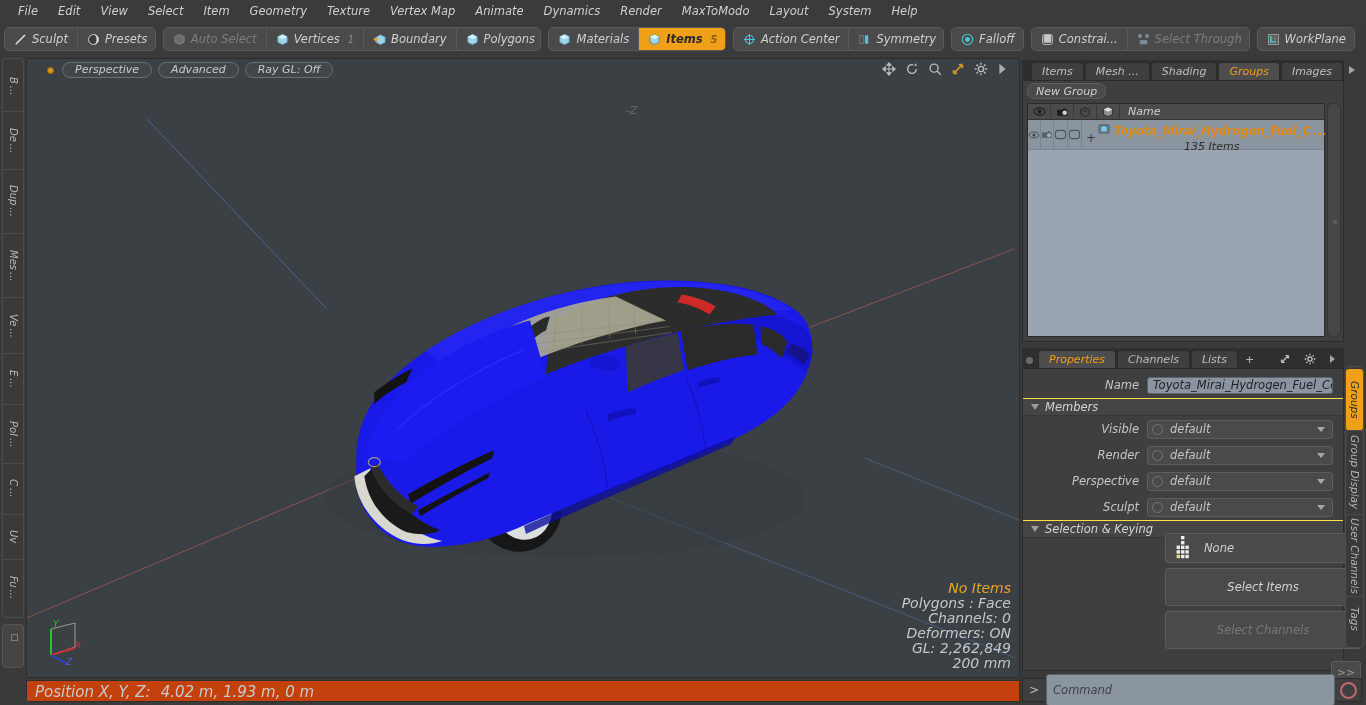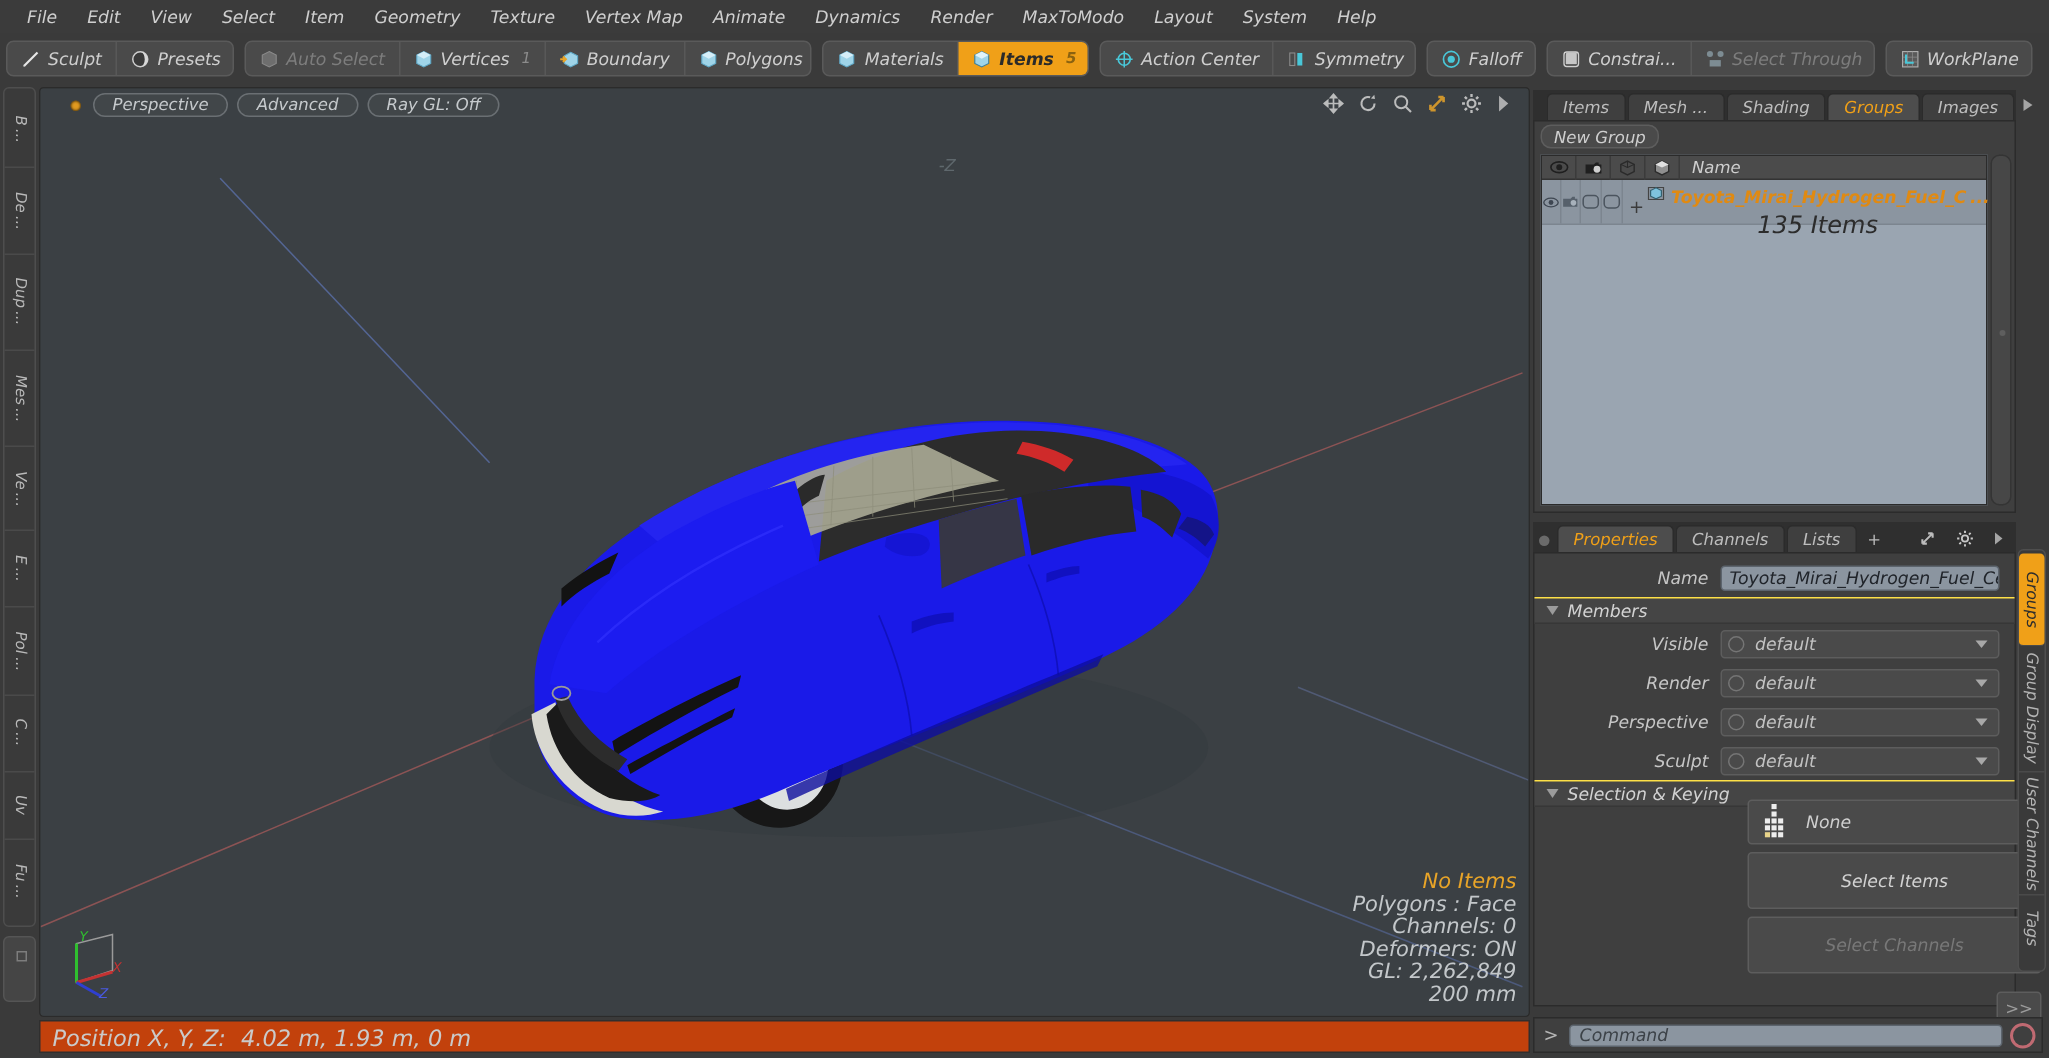--- a/index.html
+++ b/index.html
@@ -121,21 +121,21 @@
     height:16px; background:#4b4b4b; display:flex; align-items:center;
     border-bottom:1px solid #333; color:#cfcfcf; font-size:11px;
   }
   .gh-cell { width:23px; height:16px; display:flex;align-items:center;justify-content:center; border-right:1px solid #3b3b3b;}
   .gh-name { flex:1; padding-left:8px; }
   .grow { height:30px; background:#8b95a0; display:flex; align-items:stretch; border-bottom:1px solid #7c858f;}
   .gr-cell { width:23px; display:flex;align-items:center;justify-content:center; border-right:1px solid #7c858f;}
   .gr-main { flex:1; display:flex; align-items:flex-start; padding:2px 0 0 4px; position:relative;}
   .gr-plus { color:#3b3b3b; font-size:12px; margin-top:9px; margin-right:1px;}
   .gr-label { color:#e08a12; font-size:11.5px; font-weight:bold; white-space:nowrap; overflow:hidden;}
-  .gr-sub { color:#2c2c2c; font-size:16px; text-align:center; margin-top:1px;}
+  .gr-sub { color:#2c2c2c; font-size:11px; text-align:center; margin-top:1px;}
   .gscroll { position:absolute; right:2px; top:22px; width:14px; bottom:4px; background:#474747; border:1px solid #343434; border-radius:6px;}
   .gscroll:after{content:"";position:absolute;left:5px;top:50%;width:4px;height:4px;border-radius:50%;background:#5e5e5e;}
 
   
   .props-tabs {
     position:absolute; left:1022px; top:348px; width:322px; height:20px;
     display:flex; align-items:flex-end; background:#2f2f2f;
   }
   .props-panel {
     position:absolute; left:1022px; top:368px; width:322px; height:303px;
@@ -197,21 +197,21 @@
     position:absolute; left:26px; top:680px; width:994px; height:22px;
     background:#c2410c; border:1px solid #2f2f2f;
     display:flex; align-items:flex-end; padding-left:8px; color:#cacaca; font-size:15px; gap:10px;
   }
   .cmdbar {
     position:absolute; left:1022px; top:678px; width:340px; height:24px;
     background:#3f3f3f; border:1px solid #2b2b2b; display:flex; align-items:center; padding:0 4px; gap:5px;
   }
   .cmd-gt { color:#b6b6b6; font-size:12px; padding:0 2px;}
   .cmd-input {
-    flex:1; height:15px; background:#8b95a0; border:1px solid #5c646d; border-radius:3px;
+    flex:1; height:32px; background:#8b95a0; border:1px solid #5c646d; border-radius:3px;
     display:flex; align-items:center; padding:0 6px; color:#3c4248; font-size:11.5px;
   }
   .cmd-rec { width:17px;height:17px;border-radius:50%;border:2px solid #c06a72; }
 </style>
 </head>
 <body>
 
 <div id="app">
 
   <div class="menubar">

